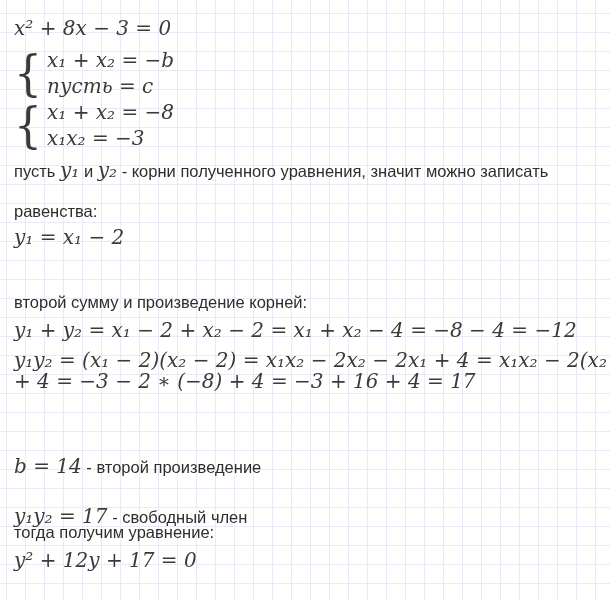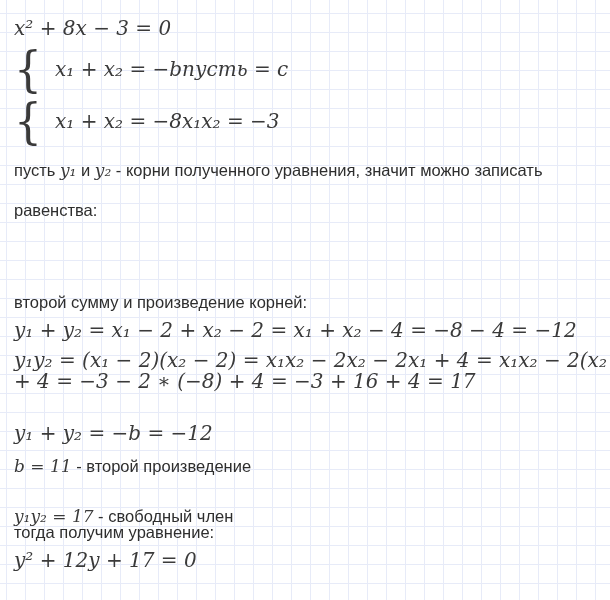--- a/index.html
+++ b/index.html
@@ -21,27 +21,27 @@
   .math{
     font-family:"DejaVu Serif","Liberation Serif",serif;
     font-style:italic;
     font-size:20px;line-height:26px;
     color:#3a3a3a;
     white-space:nowrap;
   }
   .imath{
     font-family:"DejaVu Serif","Liberation Serif",serif;
     font-style:italic;
-    font-size:17px;
+    font-size:20px;
     color:#3a3a3a;
   }
   .text{font-size:16.5px;line-height:20px;margin:0;color:#2e2e2e;}
   .para-wide{width:586px;line-height:40px;}
   .system{display:flex;align-items:center;gap:5px;}
-  .sys-rows{display:flex;margin-left:8px;}
+  .sys-rows{display:flex;flex-direction:column;}
   .brace{
     font-family:"DejaVu Serif","Liberation Serif",serif;
     font-size:44px;line-height:1;
     display:inline-block;
     transform:scaleY(1.12);
     color:#3a3a3a;
     font-weight:400;
   }
 </style>
 </head>
@@ -62,33 +62,33 @@
   <div class="system abs" style="top:99px">
     <span class="brace">{</span>
     <div class="sys-rows">
       <div class="math">x₁ + x₂ = −8</div>
       <div class="math">x₁x₂ = −3</div>
     </div>
   </div>
 
   <p class="text para-wide abs" style="top:150px"><span>пусть </span><span class="imath">y₁</span><span> и </span><span class="imath">y₂</span><span> - корни полученного уравнения, значит можно записать равенства:</span></p>
 
+  <div class="math abs" style="top:224px">y₁ = x₁ − 2</div>
 
 
   <p class="text abs" style="top:292px">второй сумму и произведение корней:</p>
 
   <div class="math abs" style="top:317px">y₁ + y₂ = x₁ − 2 + x₂ − 2 = x₁ + x₂ − 4 = −8 − 4 = −12</div>
 
   <div class="math abs" style="top:347px">y₁y₂ = (x₁ − 2)(x₂ − 2) = x₁x₂ − 2x₂ − 2x₁ + 4 = x₁x₂ − 2(x₂ + x₁)</div>
 
   <div class="math abs" style="top:368px">+ 4 = −3 − 2 ∗ (−8) + 4 = −3 + 16 + 4 = 17</div>
 
-  <div class="math abs" style="top:420px">y₁ + y₂ = −b = −12</div>
 
-  <p class="text abs" style="top:456px"><span class="imath">b = 11</span><span> - второй произведение</span></p>
+  <p class="text abs" style="top:456px"><span class="imath">b = 14</span><span> - второй произведение</span></p>
 
   <p class="text abs" style="top:506px"><span class="imath">y₁y₂ = 17</span><span> - свободный член</span></p>
 
   <p class="text abs" style="top:522px">тогда получим уравнение:</p>
 
   <div class="math abs" style="top:547px">y² + 12y + 17 = 0</div>
 
 </div>
 
 </body></html>

